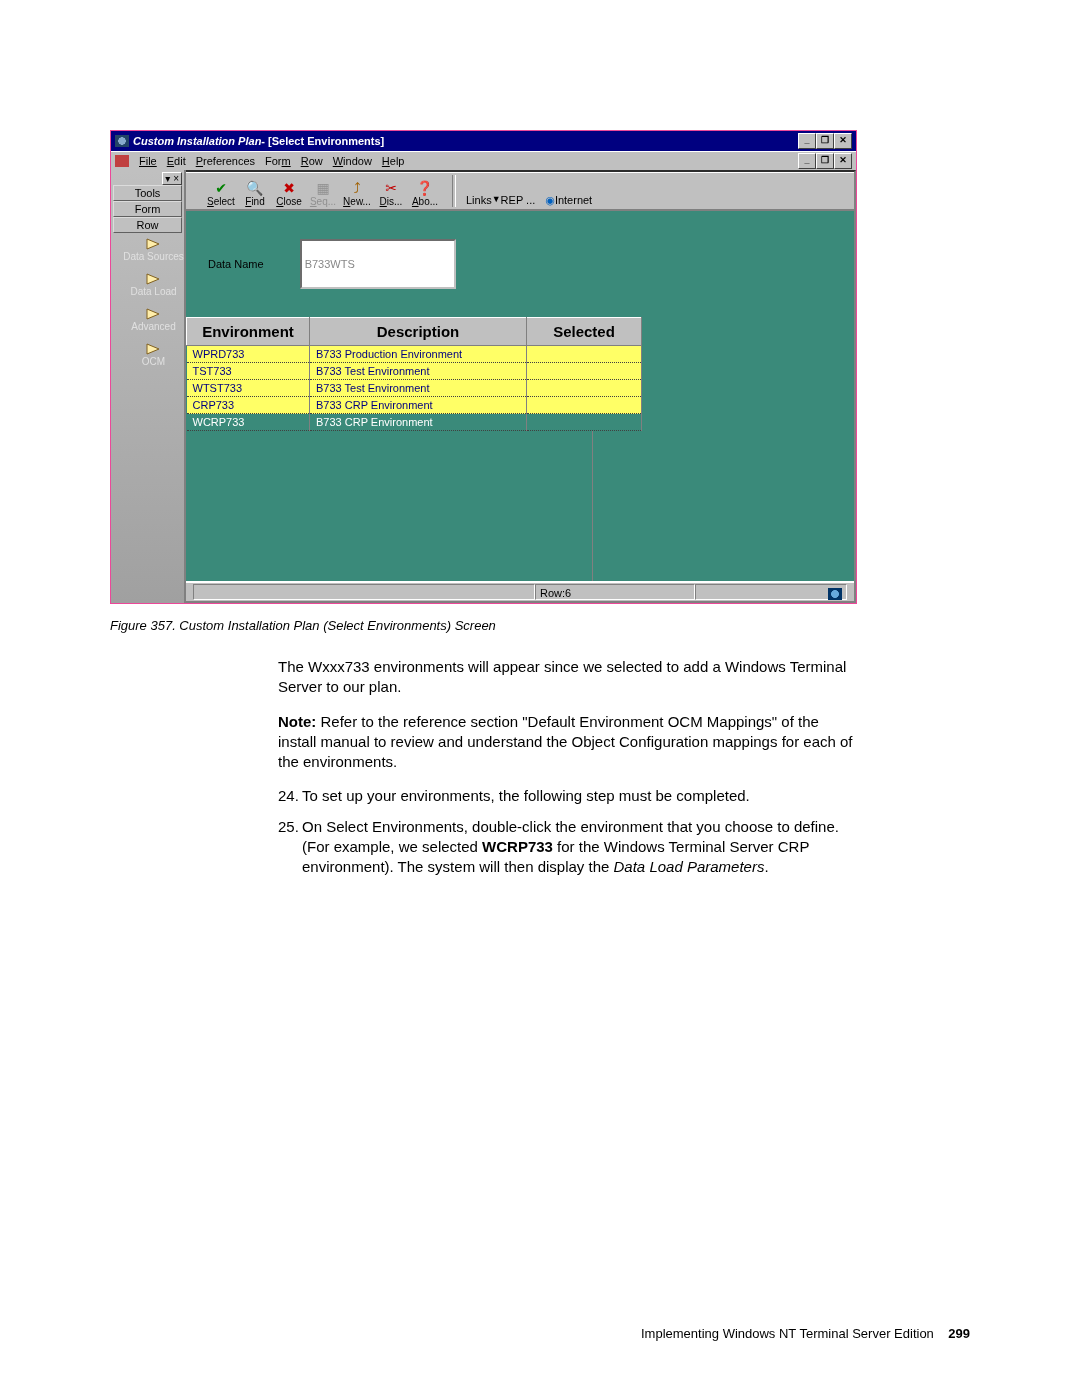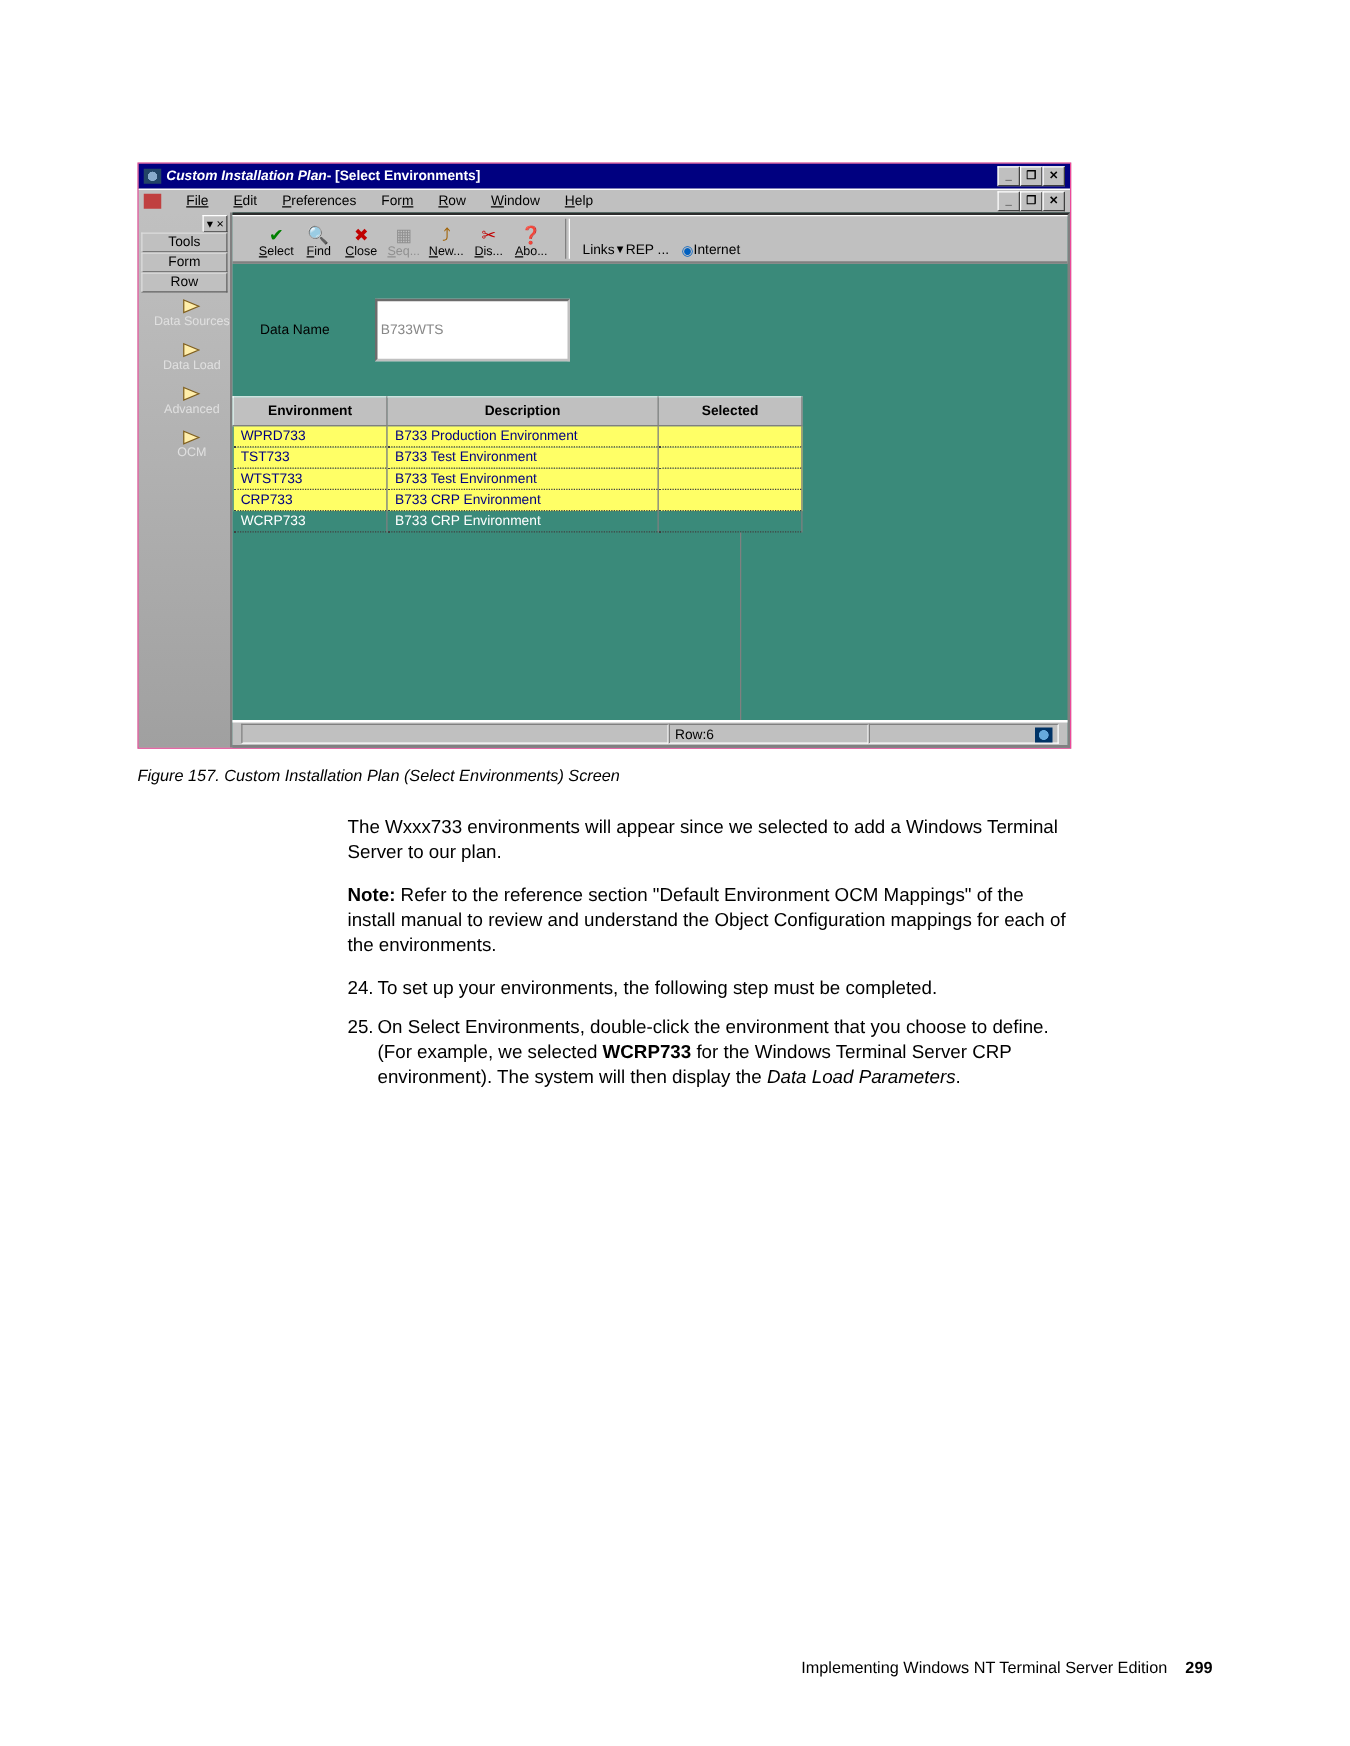--- a/index.html
+++ b/index.html
@@ -3,42 +3,42 @@
 <meta charset="utf-8">
 <style>
 body{margin:0;background:#fff;font-family:Arial,Helvetica,sans-serif;font-size:14px;color:#000}
 .page{width:1080px;height:1397px;margin:0 auto;position:relative;box-sizing:border-box;padding:130px 110px 0 110px}
 .screenshot-box{border:1px solid #ec4899;width:745px;position:relative;background:#c0c0c0}
 .titlebar{background:#000080;color:#fff;font-size:11px;padding:2px 4px;display:flex;align-items:center}
 .titlebar .t1{font-style:italic;font-weight:bold}
 .titlebar .t2{font-weight:bold}
 .titlebar .wbtns{margin-left:auto;display:flex;gap:0}
 .wbtn{width:16px;height:14px;background:#c0c0c0;border:1px solid #fff;border-right-color:#404040;border-bottom-color:#404040;font-size:9px;line-height:12px;text-align:center;color:#000;font-weight:bold}
-.menubar{background:#c0c0c0;font-size:11px;padding:1px 4px;display:flex;align-items:center;gap:20px;border-top:1px solid #fff}
+.menubar{background:#c0c0c0;font-size:11px;padding:1px 4px;display:flex;align-items:center;gap:10px;border-top:1px solid #fff}
 .menubar .doc-icon{width:14px;height:12px;background:#c04040}
 .menubar span u{text-decoration:underline}
 .menubar .mdi-btns{margin-left:auto;display:flex}
 .content-row{display:flex;align-items:stretch}
 .sidebar{width:73px;background:linear-gradient(#c0c0c0,#a0a0a0);border-right:2px solid #808080;display:flex;flex-direction:column;align-items:stretch}
 .side-handle{font-size:10px;padding:0 2px;background:#c0c0c0;border:1px solid #fff;border-right-color:#404040;border-bottom-color:#404040;align-self:flex-end;margin:2px 2px 0 0}
 .side-btn{font-size:11px;text-align:center;padding:1px 16px;margin:0 2px;color:#000;background:#c0c0c0;border:1px solid #dcdcdc;border-right-color:#606060;border-bottom-color:#606060}
 .side-item{font-size:10px;text-align:center;color:#e0e0e0;padding:2px 0 6px 12px}
 .side-item svg{display:block;margin:2px auto 0 auto}
 .main{flex:1;background:#3a8a7a;position:relative;border:2px inset #808080;border-left:none}
 .toolbar{background:#c0c0c0;border-bottom:2px solid #808080;border-top:1px solid #fff;padding:2px 4px;display:flex;align-items:flex-end;gap:8px;font-size:10px;color:#000}
 .tb-item{display:flex;flex-direction:column;align-items:center;width:34px}
 .tb-item .glyph{font-size:14px;height:16px;line-height:16px}
 .tb-sep{width:2px;height:32px;border-left:1px solid #808080;border-right:1px solid #fff;margin:0 2px}
 .tb-links{font-size:11px;display:flex;align-items:flex-start;gap:0}
 .tb-links .arrow{font-size:9px}
 .plan-area{padding:28px 0 28px 22px;display:flex;align-items:center;gap:36px;font-size:11px;color:#000}
 .plan-area input{width:146px;font-size:11px;padding:17px 3px;color:#888;background:#fff;border:2px inset #c0c0c0}
 .grid-wrap{margin:0 0 0 0}
 table.grid{border-collapse:collapse;font-size:11px}
-table.grid th{background:#c0c0c0;color:#000;font-weight:bold;padding:5px 8px;border:1px solid #808080;border-top:1px solid #fff;border-left:1px solid #fff;text-align:center;font-size:11px}
+table.grid th{background:#c0c0c0;color:#000;font-weight:bold;padding:5px 8px;border:1px solid #808080;border-top:1px solid #fff;border-left:1px solid #fff;text-align:center;font-size:15px}
 table.grid td{padding:2px 6px;border-bottom:1px dotted #404040;border-right:1px solid #808080;font-size:11px;color:#000080}
 table.grid tr.unsel td{background:#ffff66;color:#000080}
 table.grid tr.sel td{background:#3a8a7a;color:#fff}
 .col-env{width:106px}
 .col-desc{width:200px}
 .col-sel{width:98px}
 .grid-empty{height:150px;border-right:1px solid #808080}
 .statusbar{background:#c0c0c0;border-top:2px solid #fff;font-size:11px;padding:1px 7px;display:flex}
 .stat-cell{border:1px solid #808080;border-top-color:#808080;border-left-color:#808080;border-right-color:#fff;border-bottom-color:#fff;padding:0 4px;background:#c0c0c0;height:16px;line-height:16px;font-size:11px;box-sizing:border-box}
 .caption{font-style:italic;font-size:13px;margin:14px 0 24px 0}
@@ -202,21 +202,21 @@
      <div class="stat-cell" style="flex:0 0 342px"></div>
      <div class="stat-cell" style="flex:0 0 160px">Row:6</div>
      <div class="stat-cell" style="flex:1;text-align:right">
        <span style="display:inline-block;width:14px;height:12px;background:radial-gradient(circle,#6ad 40%,#036 45%);vertical-align:middle"></span>
      </div>
     </div>
    </div>
   </div>
  </div>
 
- <div class="caption">Figure 157. Custom Installation Plan (Select Environments) Screen</div>
+ <div class="caption">Figure 357. Custom Installation Plan (Select Environments) Screen</div>
 
  <div class="body-text">
   <p>The Wxxx733 environments will appear since we selected to add a Windows Terminal Server to our plan.</p>
   <p>
     <b>Note:</b><span> Refer to the reference section "Default Environment OCM Mappings" of the install manual to review and understand the Object Configuration mappings for each of the environments.</span>
   </p>
   <div class="step">
    <div class="n">24.</div>
    <div class="t">To set up your environments, the following step must be completed.</div>
   </div>

